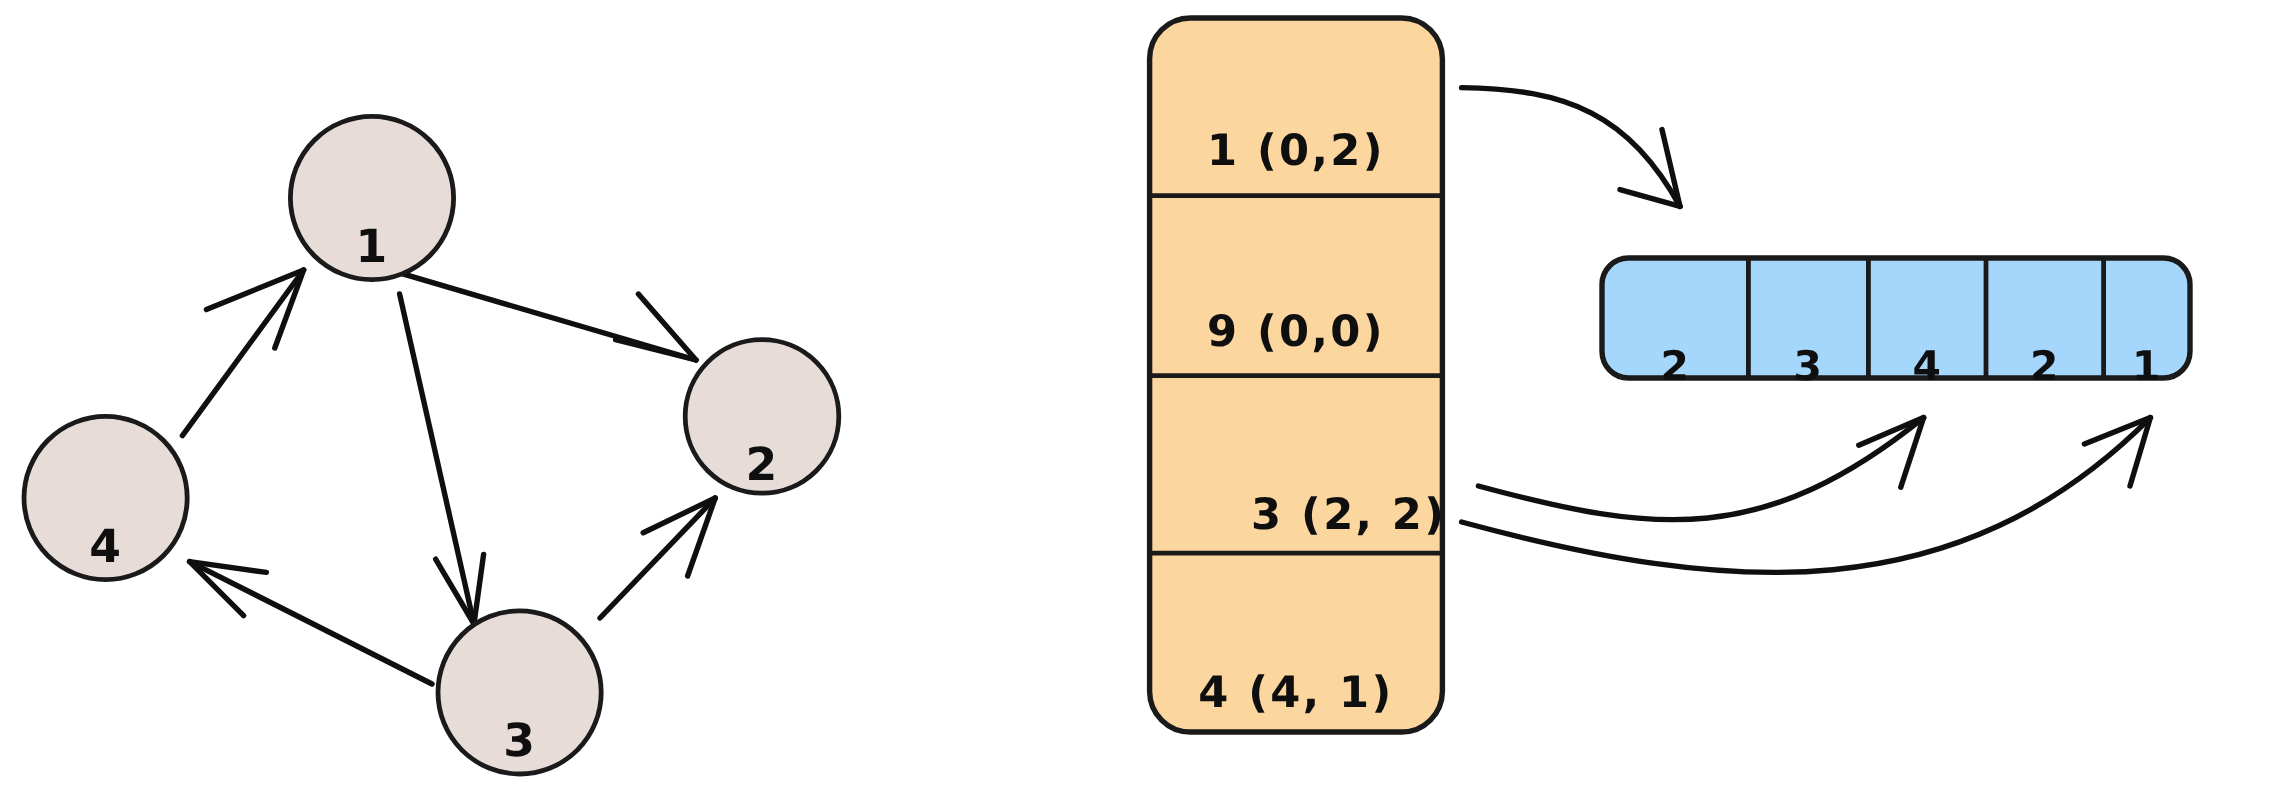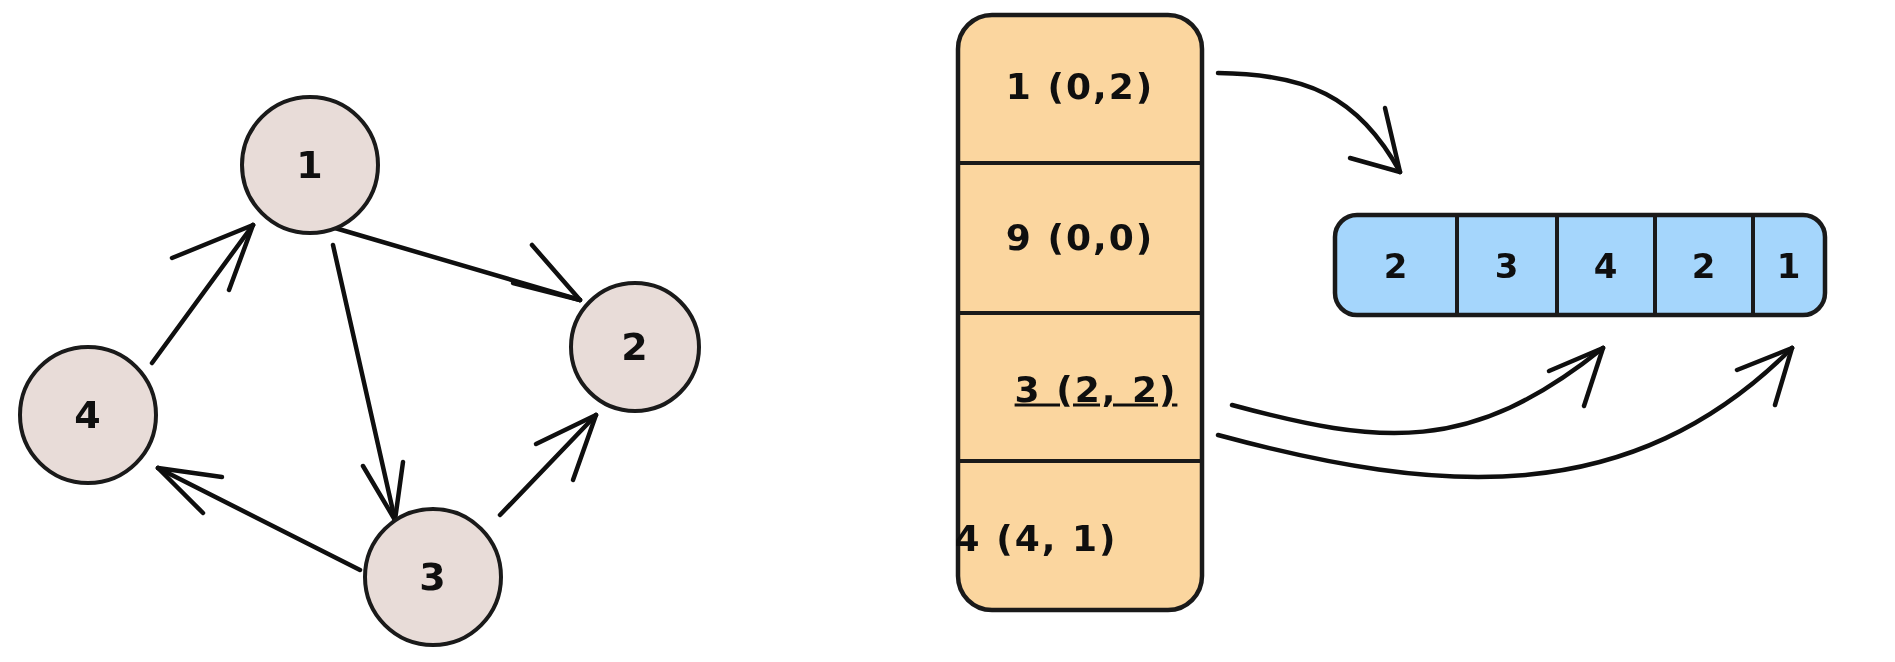--- a/index.html
+++ b/index.html
@@ -16,20 +16,21 @@
   .cell-label{
     position:absolute;
     color:#0f0f0f;
     font-family:"DejaVu Sans", sans-serif;
     font-weight:700;
     text-align:center;
     white-space:nowrap;
     transform:translate(-50%,-50%);
     pointer-events:none;
     letter-spacing:1px;
+    margin-top:40px;
   }
   .node-label{font-size:38px;}
   .row-label{font-size:36px;letter-spacing:2px;}
   .cell-label{font-size:34px;}
 </style>
 </head>
 <body>
 
 <div id="canvas">
 
@@ -112,22 +113,22 @@
     </g>
   </svg>
 
   <div class="node-label" style="left:310px;top:165px;">1</div>
   <div class="node-label" style="left:635px;top:347px;">2</div>
   <div class="node-label" style="left:433px;top:577px;">3</div>
   <div class="node-label" style="left:88px;top:415px;">4</div>
 
   <div class="row-label" style="left:1080px;top:86px;">1 (0,2)</div>
   <div class="row-label" style="left:1080px;top:237px;">9 (0,0)</div>
-  <div class="row-label" style="left:1096px;top:389px;text-decoration:underline;">3 (2, 2)</div>
-  <div class="row-label" style="left:1036px;top:538px;text-align:right;">4 (4, 1)</div>
+  <div class="row-label" style="left:1124px;top:389px;">3 (2, 2)</div>
+  <div class="row-label" style="left:1080px;top:538px;text-align:right;">4 (4, 1)</div>
 
   <div class="cell-label" style="left:1396px;top:266px;">2</div>
   <div class="cell-label" style="left:1507px;top:266px;">3</div>
   <div class="cell-label" style="left:1606px;top:266px;">4</div>
   <div class="cell-label" style="left:1704px;top:266px;">2</div>
   <div class="cell-label" style="left:1789px;top:266px;">1</div>
 
 </div>
 
 </body></html>

